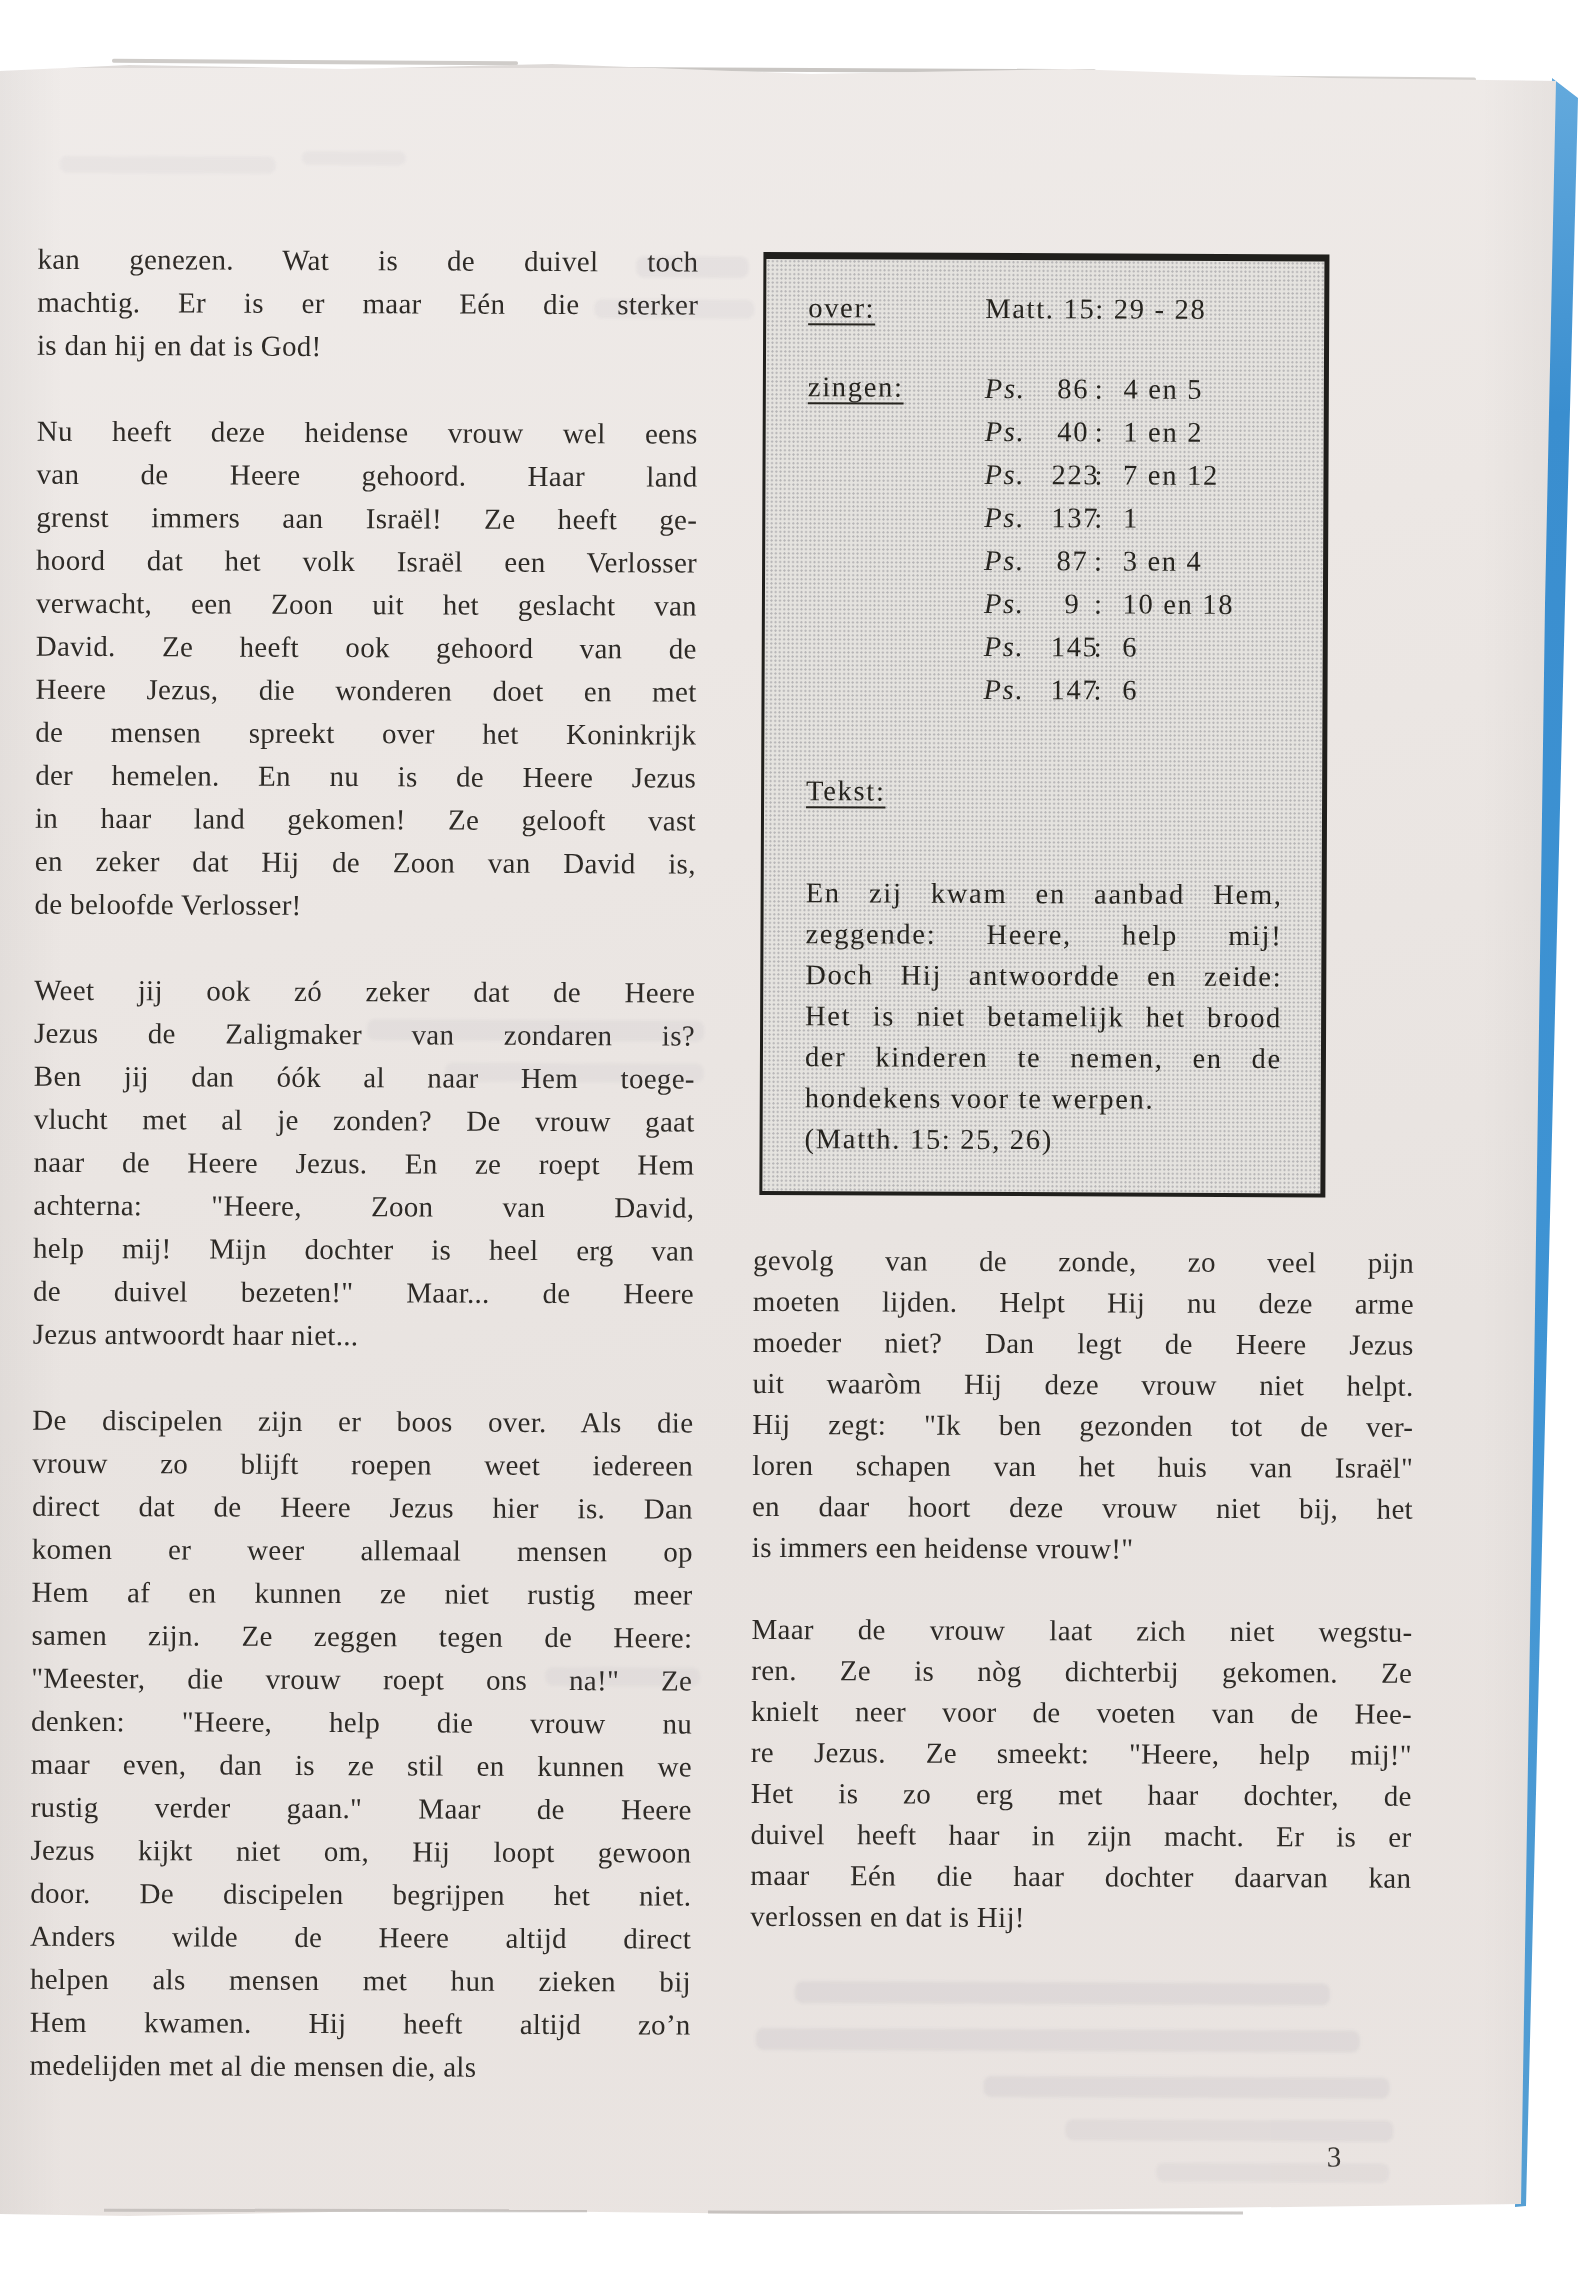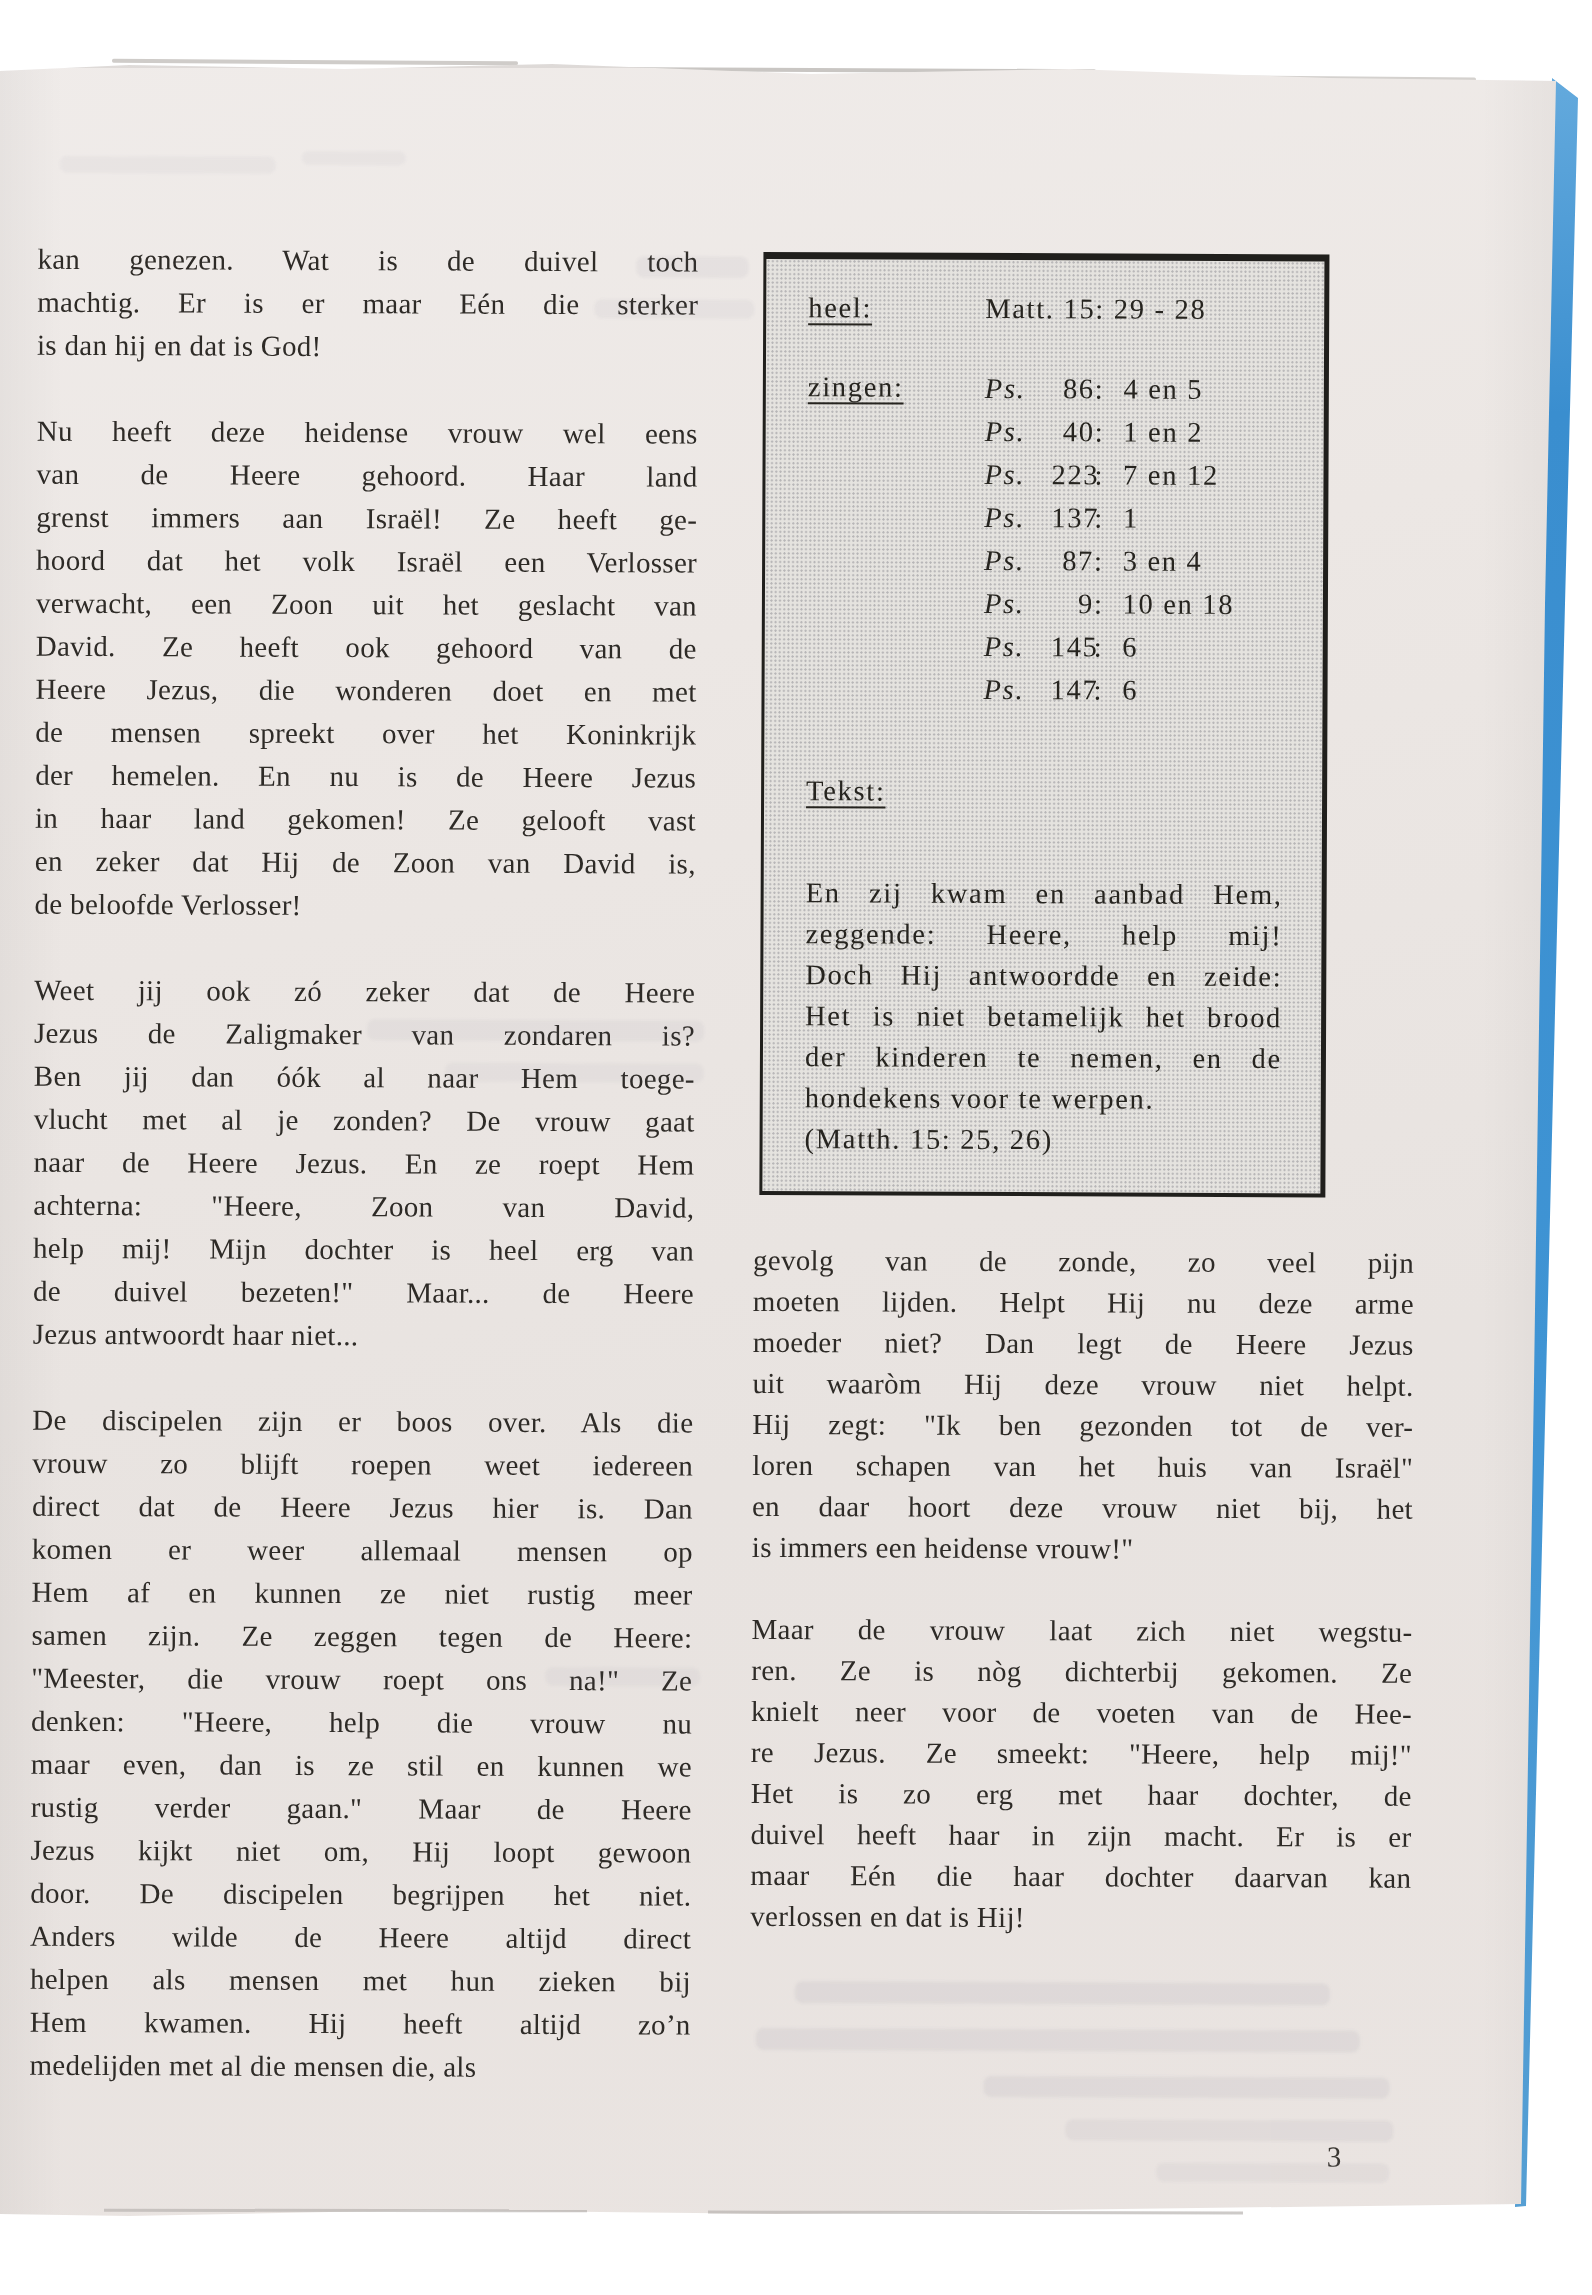--- a/index.html
+++ b/index.html
@@ -51,21 +51,21 @@
     background-size:4.3px 4.3px;
     padding:28px 38px 0 42px;
     font-size:28.5px;letter-spacing:1.7px;color:#26241f;}
   .box-row{height:41px;line-height:41px;white-space:nowrap;}
   .row-label{display:inline-block;width:177px;}
   .u{text-decoration:underline;text-decoration-thickness:1.7px;text-underline-offset:6px;}
   .sing{margin-top:38px;display:flex;height:auto;}
   .sing .row-label{flex:0 0 177px;}
   .ps-line{height:43px;line-height:43px;white-space:nowrap;}
   .ps-prefix{display:inline-block;width:67px;font-style:italic;}
-  .ps-num{display:inline-block;width:43px;text-align:right;}
+  .ps-num{display:inline-block;width:43px;text-align:center;}
   .ps-verses{margin-left:19px;}
   .tekst-row{margin-top:60px;}
   .verse{margin-top:61px;width:477px;}
   .vline{height:41px;line-height:41px;}
 
   .page-number{position:absolute;left:1324px;top:2138px;width:38px;text-align:center;
     font-size:29px;color:#3b3833;}
 
   
   .ghost{position:absolute;background:rgba(104,104,128,.085);filter:blur(1.7px);border-radius:7.8px;}
@@ -142,21 +142,21 @@
             <div class="line just">door. De discipelen begrijpen het niet.</div>
             <div class="line just">Anders wilde de Heere altijd direct</div>
             <div class="line just">helpen als mensen met hun zieken bij</div>
             <div class="line just">Hem kwamen. Hij heeft altijd zo’n</div>
             <div class="line">medelijden met al die  mensen die, als</div>
           </div>
         </div>
 
       <div class="info-box">
         <div class="box-row">
-          <span class="row-label u">heel:</span><span class="row-value">Matt. 15: 29 - 28</span>
+          <span class="row-label u">over:</span><span class="row-value">Matt. 15: 29 - 28</span>
         </div>
         <div class="box-row sing">
           <span class="row-label u">zingen:</span>
           <span class="ps-list" id="ps-list">
               <div class="ps-line"><span class="ps-prefix">Ps.</span><span class="ps-num">86</span><span class="ps-colon">:</span><span class="ps-verses">4 en 5</span></div>
               <div class="ps-line"><span class="ps-prefix">Ps.</span><span class="ps-num">40</span><span class="ps-colon">:</span><span class="ps-verses">1 en 2</span></div>
               <div class="ps-line"><span class="ps-prefix">Ps.</span><span class="ps-num">223</span><span class="ps-colon">:</span><span class="ps-verses">7 en 12</span></div>
               <div class="ps-line"><span class="ps-prefix">Ps.</span><span class="ps-num">137</span><span class="ps-colon">:</span><span class="ps-verses">1</span></div>
               <div class="ps-line"><span class="ps-prefix">Ps.</span><span class="ps-num">87</span><span class="ps-colon">:</span><span class="ps-verses">3 en 4</span></div>
               <div class="ps-line"><span class="ps-prefix">Ps.</span><span class="ps-num">9</span><span class="ps-colon">:</span><span class="ps-verses">10 en 18</span></div>

